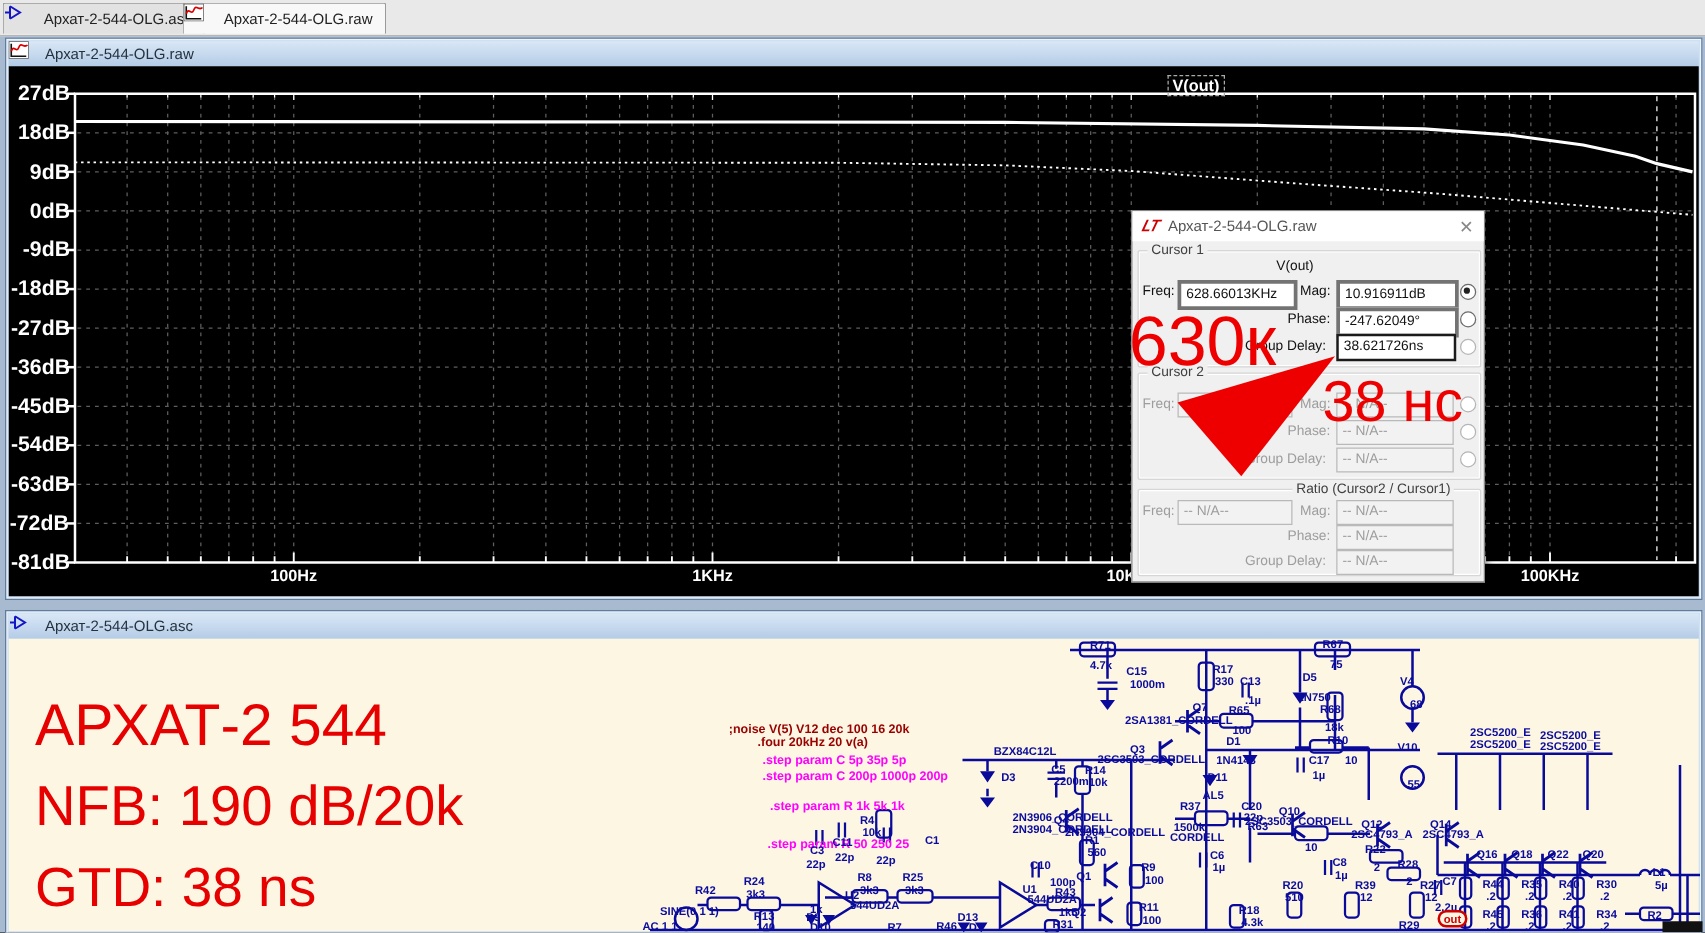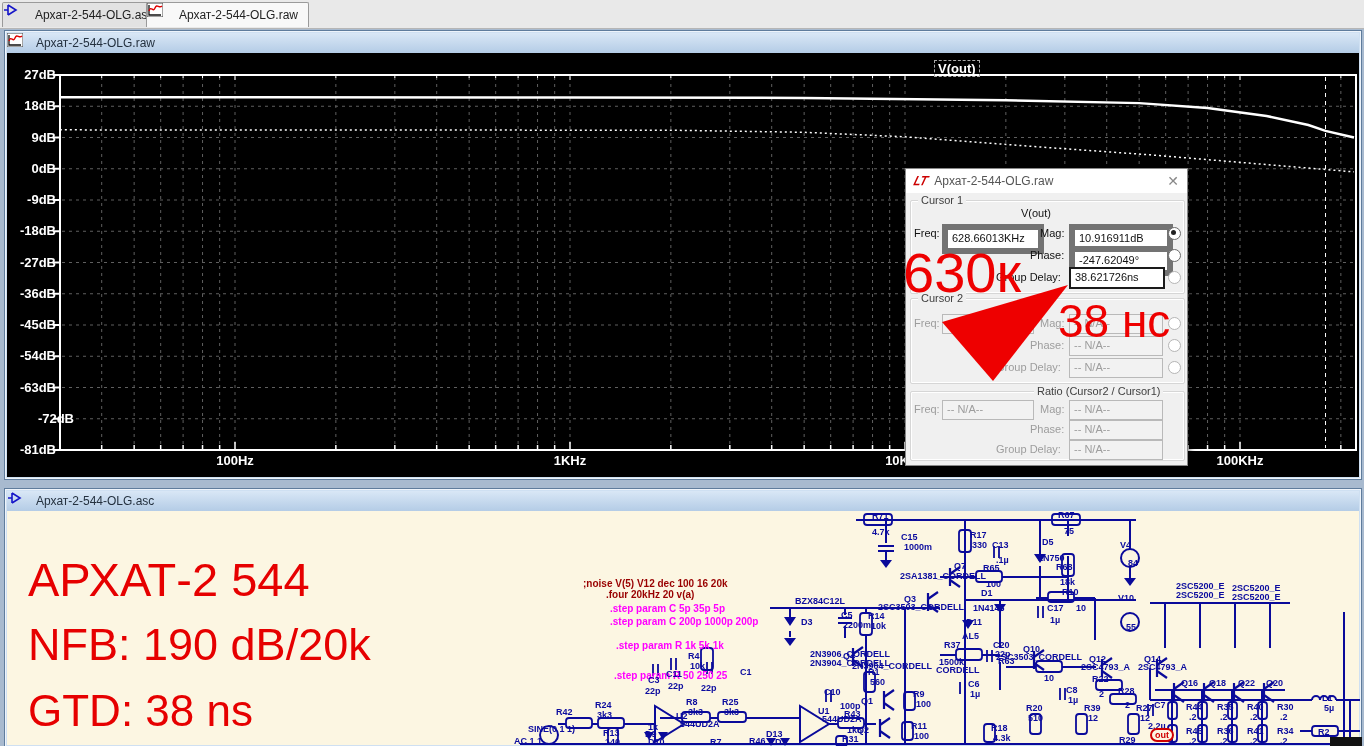--- a/index.html
+++ b/index.html
@@ -15,37 +15,37 @@
   .ticon{width:16px;height:14px;display:inline-block;}
   
   .win{position:absolute;border:1px solid #5f7c9c;background:#cfe0f2;box-shadow:0 0 0 1px #eef4fb inset;}
   .wtitle{position:absolute;left:2px;right:2px;top:2px;height:20px;
           background:linear-gradient(#d9e7f6,#b4cce6);display:flex;align-items:center;gap:7px;
           padding-left:6px;font-size:12px;color:#24313f;}
   .wbody{position:absolute;left:2px;right:2px;top:22px;bottom:2px;}
   
   #plotbody{background:#000;}
   .ytick{position:absolute;width:52px;text-align:right;color:#fff;font-weight:bold;
-         font-size:13px;line-height:16px;}
+         font-size:17px;line-height:16px;}
   .xtick{position:absolute;width:80px;text-align:center;color:#fff;font-weight:bold;font-size:13px;}
   .vout{position:absolute;color:#fff;font-weight:bold;font-size:13px;padding:0 3px;
         border:1px dashed #aaa;}
   svg{position:absolute;left:0;top:0;pointer-events:none;}
   
   #dlg{position:absolute;left:905px;top:168px;width:281px;height:296px;background:#f0f0f0;
        border:1px solid #888;box-shadow:2px 3px 6px rgba(0,0,0,.45);font-size:11px;}
   #dlgtitle{position:absolute;left:0;top:0;right:0;height:24px;background:#fff;
             display:flex;align-items:center;gap:7px;padding-left:7px;color:#555;font-size:12px;}
   .ltlogo{color:#c00;font-weight:bold;font-style:italic;font-size:12px;}
   .xbtn{position:absolute;right:8px;top:4px;color:#888;font-size:14px;cursor:default;}
   .fs{position:absolute;border:1px solid #d6d6d6;box-shadow:0 0 0 1px #fff inset;border-radius:2px;}
   .leg{position:absolute;background:#f0f0f0;padding:0 3px;font-size:11px;color:#404040;}
   .lbl{position:absolute;color:#111;}
   .lbld{position:absolute;color:#9d9d9d;}
-  .tb{position:absolute;height:16px;background:#fff;border:6px solid #737373;
+  .tb{position:absolute;height:16px;background:#fff;border:3px solid #737373;
       font-size:11px;color:#111;padding:1px 4px;line-height:14px;white-space:nowrap;overflow:hidden;}
   .tb.focus{border:2px solid #1a1a1a;}
   .tbd{position:absolute;height:16px;background:#f2f2f2;border:1px solid #b9b9b9;
       font-size:11px;color:#9d9d9d;padding:1px 4px;line-height:14px;}
   .radio{position:absolute;width:11px;height:11px;border:1px solid #6c6c6c;border-radius:50%;background:#fff;}
   .radio.sel::after{content:"";position:absolute;left:2px;top:2px;width:5px;height:5px;border-radius:50%;background:#222;}
   .radio.dis{border-color:#b5b5b5;}
   
   .red-big{position:absolute;color:#ee0000;font-size:56px;line-height:54px;}
   .red-mid{position:absolute;color:#ee0000;font-size:46px;line-height:46px;}
@@ -236,21 +236,21 @@
     <div class="ytick abs" style="left: 4px; top: 98.25px;">18dB</div>
     <div class="ytick abs" style="left: 4px; top: 129.5px;">9dB</div>
     <div class="ytick abs" style="left: 4px; top: 160.75px;">0dB</div>
     <div class="ytick abs" style="left: 4px; top: 192px;">-9dB</div>
     <div class="ytick abs" style="left: 4px; top: 223.25px;">-18dB</div>
     <div class="ytick abs" style="left: 4px; top: 254.5px;">-27dB</div>
     <div class="ytick abs" style="left: 4px; top: 285.75px;">-36dB</div>
     <div class="ytick abs" style="left: 4px; top: 317px;">-45dB</div>
     <div class="ytick abs" style="left: 4px; top: 348.25px;">-54dB</div>
     <div class="ytick abs" style="left: 4px; top: 379.5px;">-63dB</div>
-    <div class="ytick abs" style="left: 22px; top: 410.75px;">-72dB</div>
+    <div class="ytick abs" style="left: 3px; top: 410.75px;">-72dB</div>
     <div class="ytick abs" style="left: 4px; top: 442px;">-81dB</div>
     <div class="xtick abs" style="left: 195px; top: 453px;">100Hz</div>
     <div class="xtick abs" style="left: 530px; top: 453px;">1KHz</div>
     <div class="xtick abs" style="left: 865px; top: 453px;">10KHz</div>
     <div class="xtick abs" style="left: 1200px; top: 453px;">100KHz</div>
   </div>
 <div class="vout" style="left:934px;top:60px;">V(out)</div>
 
 <div id="dlg">
   <div id="dlgtitle">
@@ -417,21 +417,21 @@
     <div class="comp" style="left: 972px; top: 541px;">330</div>
     <div class="comp" style="left: 992px; top: 541px;">C13</div>
     <div class="comp" style="left: 996px; top: 556px;">.1µ</div>
     <div class="comp" style="left: 1042px; top: 538px;">D5</div>
     <div class="comp" style="left: 1038px; top: 554px;">1N750</div>
     <div class="comp" style="left: 1058px; top: 511px;">R67</div>
     <div class="comp" style="left: 1064px; top: 527px;">75</div>
     <div class="comp" style="left: 1056px; top: 563px;">R68</div>
     <div class="comp" style="left: 1060px; top: 578px;">18k</div>
     <div class="comp" style="left: 1120px; top: 541px; text-align: center;">V4</div>
-    <div class="comp" style="left: 1128px; top: 559px;">84</div>
+    <div class="comp" style="left: 1128px; top: 559px;">68</div>
     <div class="comp" style="left: 954px; top: 562px;">Q7</div>
     <div class="comp" style="left: 900px; top: 572px;">2SA1381_CORDELL</div>
     <div class="comp" style="left: 983px; top: 564px;">R65</div>
     <div class="comp" style="left: 986px; top: 580px;">100</div>
     <div class="comp" style="left: 981px; top: 589px;">D1</div>
     <div class="comp" style="left: 973px; top: 604px;">1N4148</div>
     <div class="comp" style="left: 1062px; top: 588px;">R10</div>
     <div class="comp" style="left: 1076px; top: 604px;">10</div>
     <div class="comp" style="left: 1047px; top: 604px;">C17</div>
     <div class="comp" style="left: 1050px; top: 616px;">1µ</div>

